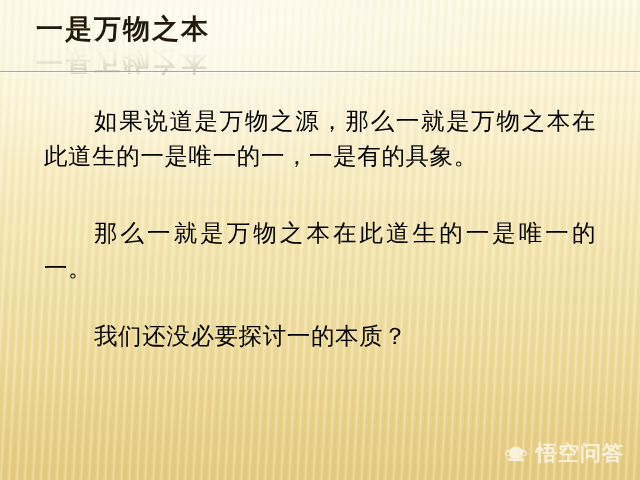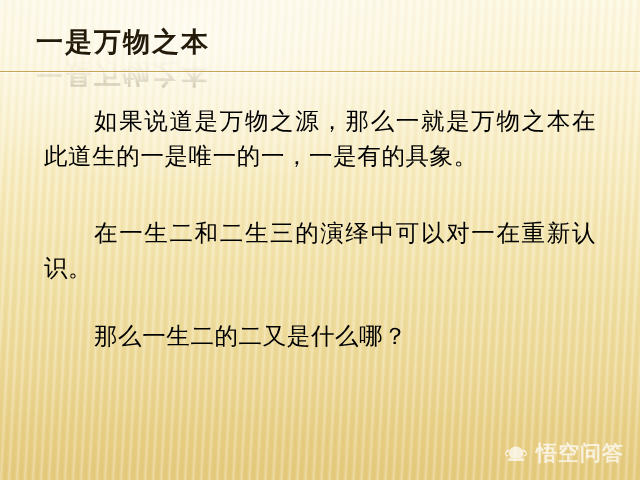--- a/index.html
+++ b/index.html
@@ -50,21 +50,21 @@
     background: radial-gradient(ellipse 70% 45% at 30% 8%,
                 rgba(255,255,255,0.55) 0%,
                 rgba(255,255,255,0.0) 70%);
     pointer-events: none;
   }
 
   
   #title-block {
     position: absolute;
     left: 36px;
-    top: 25px;
+    top: 12px;
     width: 420px;
     height: 70px;
   }
   .title-text {
     font-family: "DejaVu Serif", "Liberation Serif", serif;
     font-weight: bold;
     font-size: 27px;
     letter-spacing: 2px;
     color: #241a09;
     line-height: 34px;
@@ -162,23 +162,23 @@
       <div class="title-text">一是万物之本</div>
     </div>
   </div>
 
   <div id="divider"></div>
 
   <div id="body-block">
     <p class="para">如果说道是万物之源，那么一就是万物之本在此道生的一是唯一的一，一是有的具象。</p>
     <div class="para-gap"></div>
     <div class="para-gap"></div>
-    <p class="para">在一生二和二生三的演绎中可以对一在重新认识。</p>
+    <p class="para">那么一就是万物之本在此道生的一是唯一的一。</p>
     <div class="para-gap"></div>
-    <p class="para">那么一生二的二又是什么哪？</p>
+    <p class="para">我们还没必要探讨一的本质？</p>
   </div>
 
   <div id="watermark">
     <svg id="watermark-icon" viewBox="0 0 52 40">
       <path d="M26 5 C18 5 12 11 12 19 C12 23 14 26 17 28 L35 28 C38 26 40 23 40 19 C40 11 34 5 26 5 Z" fill="rgba(255,255,255,0.92)"></path>
       <path d="M4 20 C4 14 9 10 14 12 C10 15 9 19 11 23 C8 25 4 24 4 20 Z" fill="rgba(255,255,255,0.92)"></path>
       <path d="M48 20 C48 14 43 10 38 12 C42 15 43 19 41 23 C44 25 48 24 48 20 Z" fill="rgba(255,255,255,0.92)"></path>
       <ellipse cx="9" cy="19" rx="2.6" ry="3" fill="rgba(231,200,126,0.95)"></ellipse>
       <ellipse cx="43" cy="19" rx="2.6" ry="3" fill="rgba(231,200,126,0.95)"></ellipse>
       <rect x="10" y="28.5" width="32" height="5.5" rx="2.6" fill="rgba(255,255,255,0.92)"></rect>

